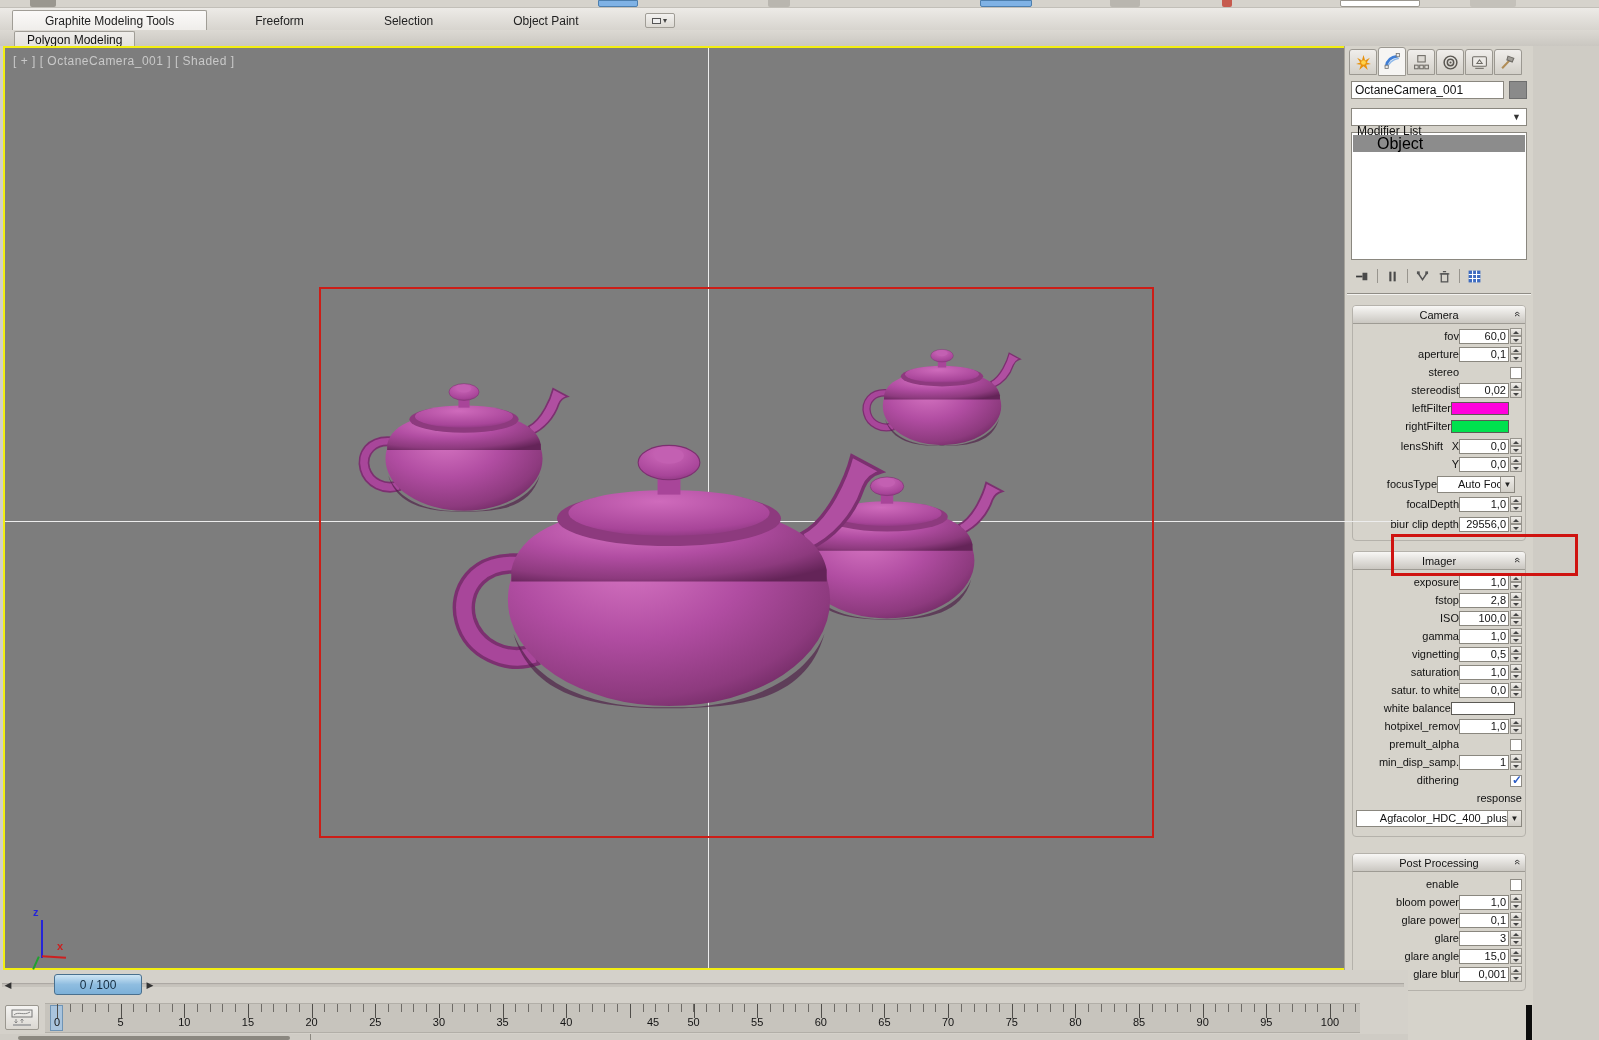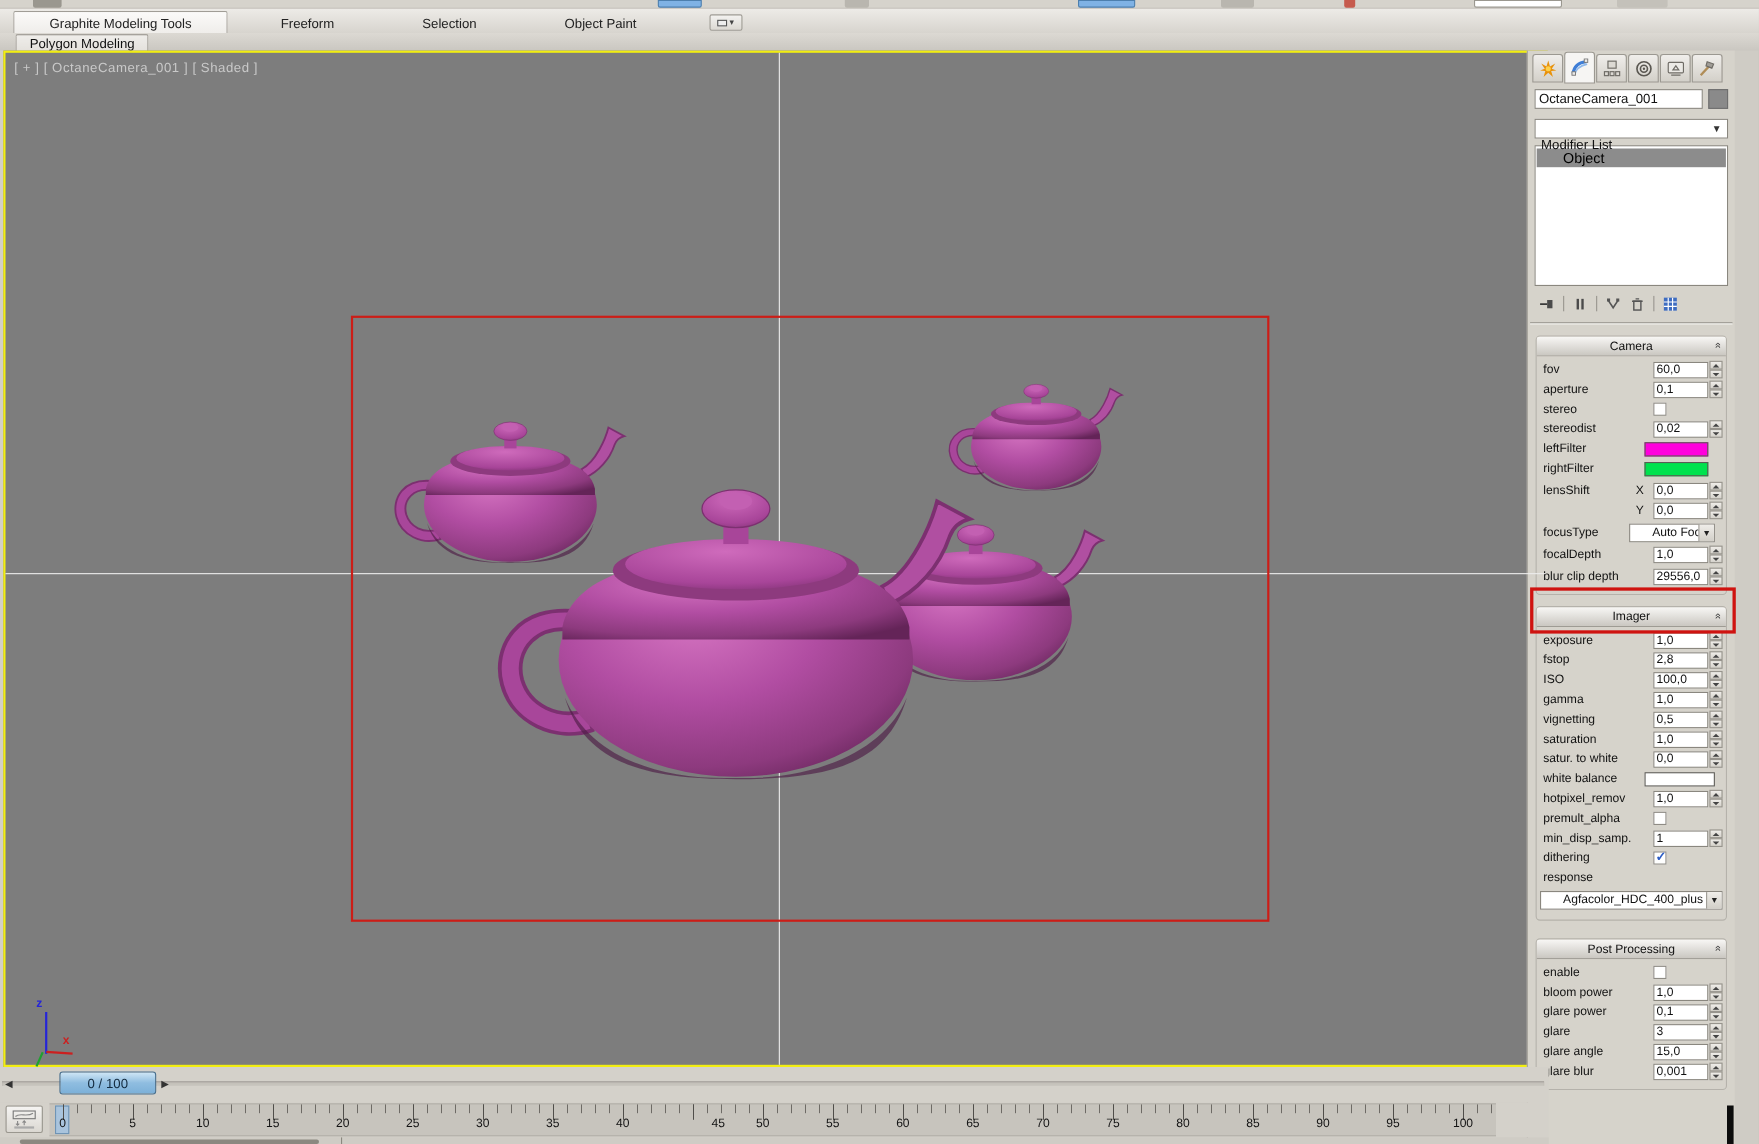--- a/index.html
+++ b/index.html
@@ -35,42 +35,42 @@
   .axis{position:absolute;left:0;top:0;z-index:3;font-size:11px;font-weight:bold;}
   .axis .lz{position:absolute;left:28px;top:858px;color:#2525d8;}
   .axis .lx{position:absolute;left:52px;top:892px;color:#cc2020;}
   .axline{position:absolute;}
 
   
   .annot{position:absolute;left:1391px;top:534px;width:187px;height:42px;
     border:3px solid #cf1310;z-index:60;pointer-events:none;}
 
   
-  .panel{position:absolute;left:1388px;top:46px;width:189px;height:994px;
+  .panel{position:absolute;left:1344px;top:46px;width:189px;height:994px;
     background:#d6d3cb;border-left:1px solid #a5a29b;font-size:11px;}
   .cptabs{display:flex;gap:1px;padding:3px 0 0 4px;height:30px;}
   .cptab{width:28px;height:26px;background:linear-gradient(#f0eeeb,#d3d0c9);
     border:1px solid #9b9891;border-radius:3px 3px 0 0;display:flex;align-items:center;justify-content:center;}
   .cptab.active{background:#f6f5f3;height:29px;margin-top:-2px;}
   .namerow{display:flex;gap:5px;margin:5px 6px 0;}
   .namefld{flex:1;height:18px;background:#fff;border:1px solid #8a877f;font-size:12px;padding:1px 3px;line-height:15px;white-space:nowrap;overflow:hidden;}
   .objcolor{width:18px;height:18px;background:#8a8a8a;border:1px solid #6e6e6e;}
   .modlist{margin:9px 6px 0;height:18px;background:#fff;border:1px solid #8a877f;
     display:flex;align-items:center;font-size:12px;padding:0 5px;}
   .modlist .t{flex:1;margin-top:28px;}
   .modlist .a{font-size:9px;color:#333;}
   .stackbox{margin:6px 6px 0;height:128px;background:#fff;border:1px solid #8a877f;padding-top:2px;}
-  .stackitem{height:17px;background:#8c8c8c;color:#000;font-size:13px;line-height:17px;padding-left:24px;margin:0 1px;}
+  .stackitem{height:17px;background:#8c8c8c;color:#000;font-size:16px;line-height:17px;padding-left:24px;margin:0 1px;}
   .stacktools{display:flex;align-items:center;gap:7px;margin:6px 0 0 10px;height:20px;}
   .stacktools .sep{width:1px;height:14px;background:#98958e;}
   .pdivider{margin:7px 2px 0;border-top:1px solid #8f8c85;border-bottom:1px solid #f4f3f0;height:2px;}
   #rollouts{padding:10px 6px 0;}
 
   .rollout{position:relative;margin:0 1px 10px;padding:22px 3px 6px;
-    border:1px solid #b5b2ab;border-radius:4px;}
+    border:1px solid #b5b2ab;border-radius:4px;text-align:right;}
   .rollout.mt16{margin-top:16px;}
   .rhead{position:absolute;top:0;left:0;right:0;height:18px;
     background:linear-gradient(#f8f7f5,#cac7c1);border-bottom:1px solid #9e9b94;
     border-radius:3px 3px 0 0;display:flex;align-items:center;justify-content:center;font-size:11px;color:#111;}
   .rchev{position:absolute;right:5px;top:3px;font-size:10px;color:#333;
     transform:rotate(90deg);display:inline-block;line-height:10px;}
   .prow{display:flex;align-items:center;height:16px;margin-bottom:2px;}
   .prow.gap{margin-top:4px;}
   .plabel{flex:1;padding-left:3px;white-space:nowrap;overflow:hidden;}
   .psub{width:16px;}

